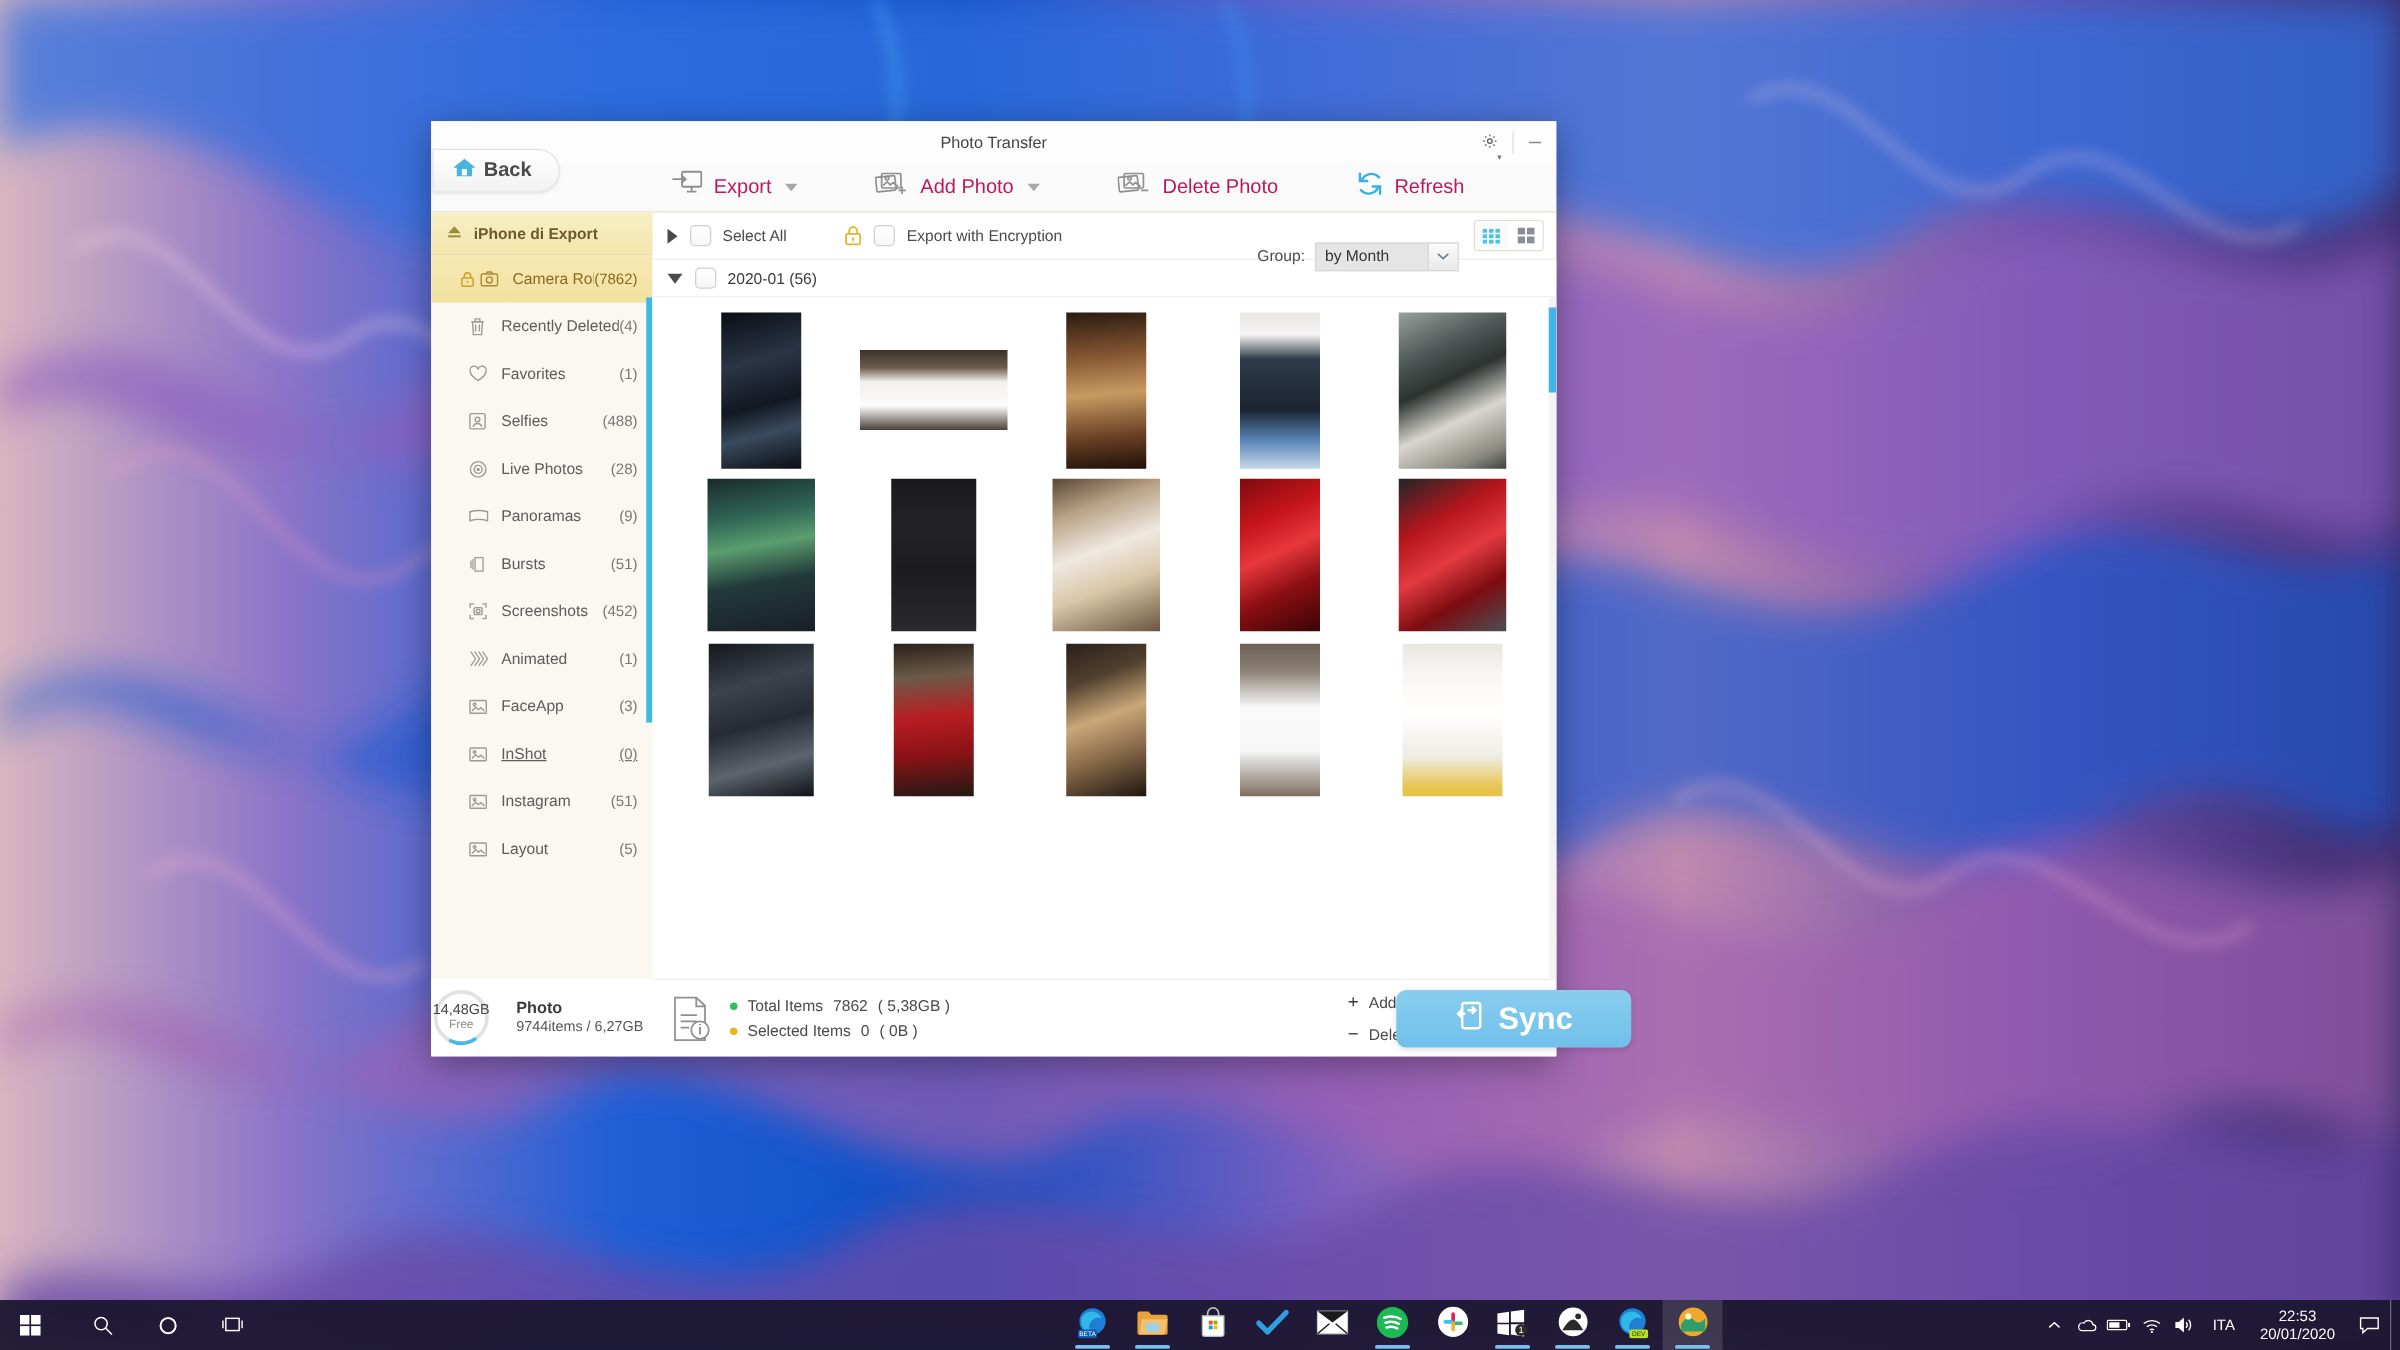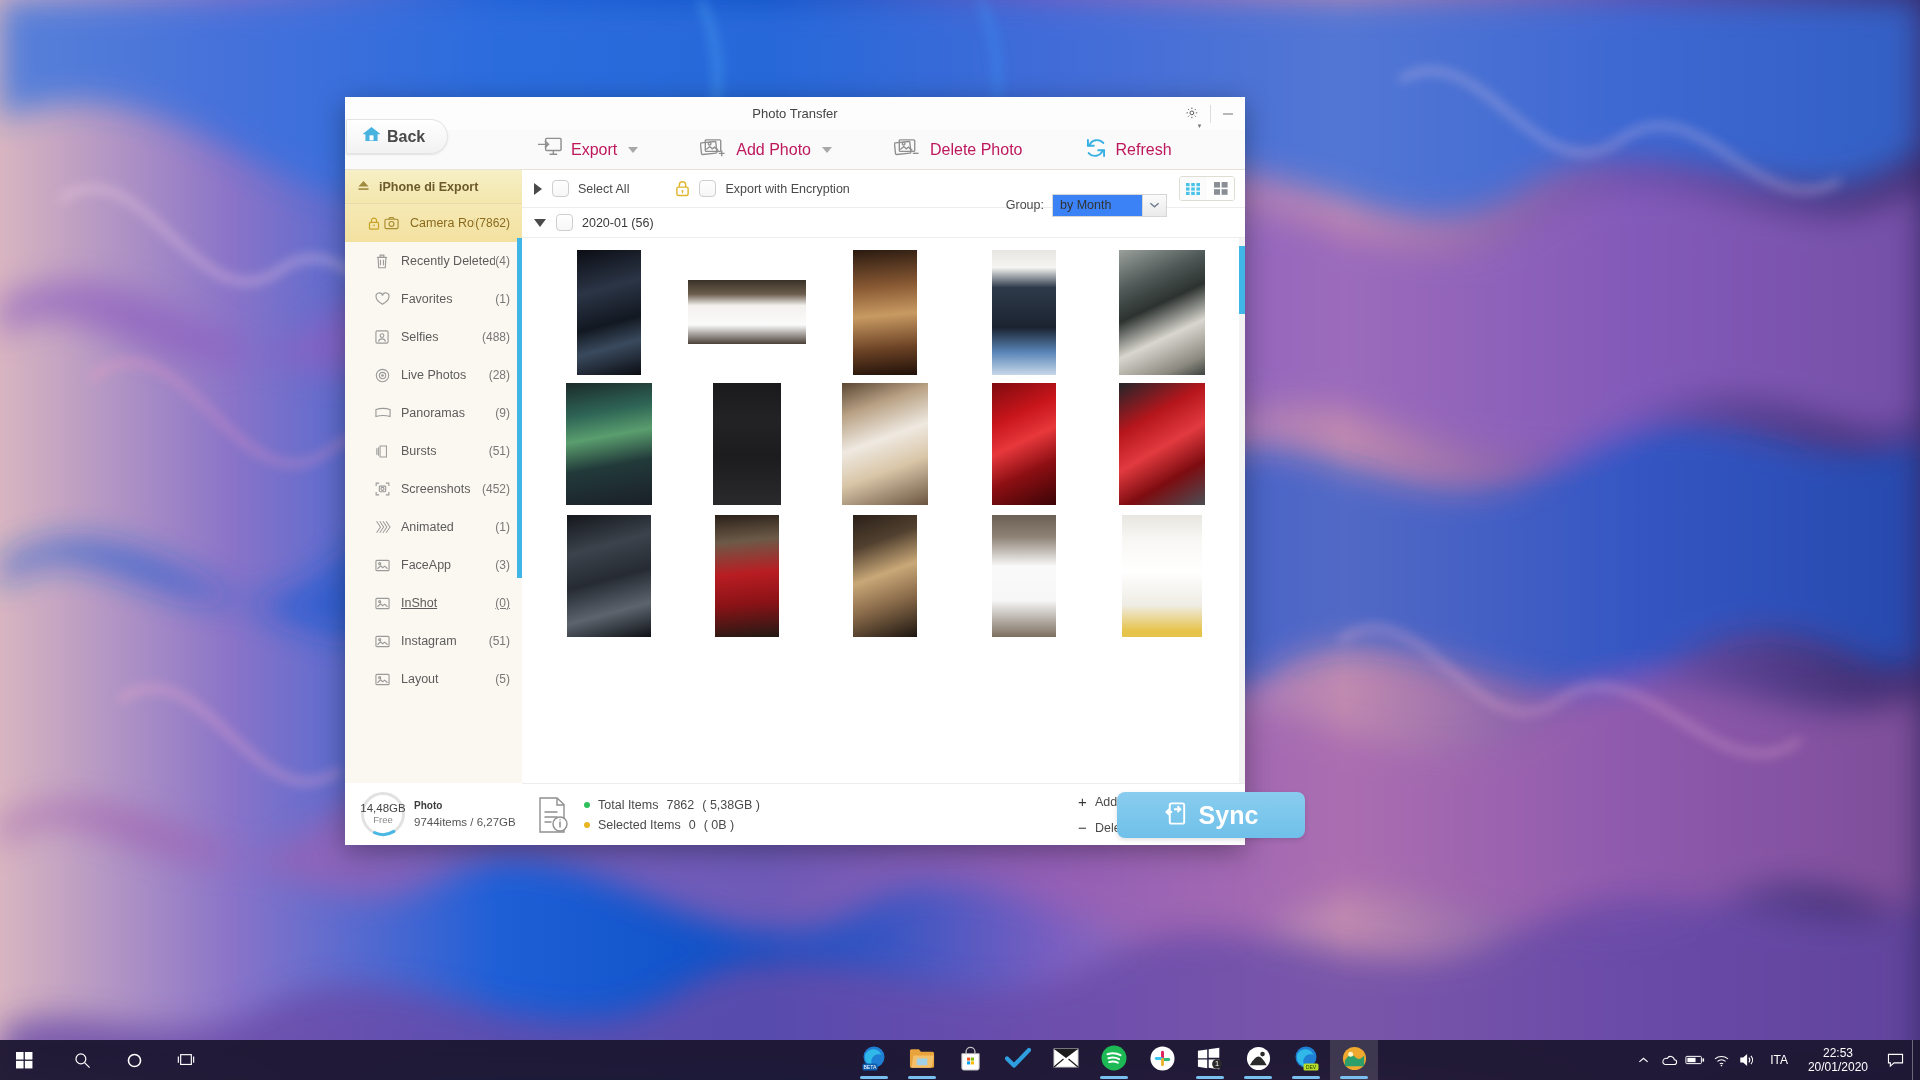--- a/index.html
+++ b/index.html
@@ -124,32 +124,32 @@
   .sb-count.link { text-decoration: underline; }
 
   .sb-scroll {
     position: absolute; right: 0px; top: 34px; width: 5px; height: 340px;
     background: #3fb5e8;
   }
 
   
   .storage {
     height: 62px; border-top: 1px solid #eceades;
-    display: flex; align-items: center; gap: 7px; padding-left: 14px;
+    display: flex; align-items: center; gap: 20px; 
     background: #fff;
   }
   .ring { position: relative; width: 48px; height: 48px; }
   .ring-text {
     position: absolute; inset: 0; display: flex; flex-direction: column;
     align-items: center; justify-content: center; line-height: 11px;
   }
   .ring-val { font-size: 11.5px; color: #444; }
   .ring-sub { font-size: 9.5px; color: #8a8a8a; }
   .storage-info { line-height: 16px; }
-  .st-title { font-size: 10px; font-weight: bold; color: #3c3c3c; }
+  .st-title { font-size: 13px; font-weight: bold; color: #3c3c3c; }
   .st-sub { font-size: 11.5px; color: #555; }
 
   
   .content { flex: 1; display: flex; flex-direction: column; min-width: 0; background: #fff; }
   .c-toolbar {
     height: 38px; display: flex; align-items: center; padding: 0 12px;
     border-bottom: 1px solid #ededed; gap: 0; position: relative;
   }
   .tri-right {
     width: 0; height: 0; border-top: 6px solid transparent; border-bottom: 6px solid transparent;
@@ -157,21 +157,21 @@
   }
   .cbox {
     width: 17px; height: 17px; border: 1px solid #cfcfcf; border-radius: 4px;
     background: linear-gradient(#ffffff,#f6f6f6);
   }
   .c-lbl { font-size: 12.5px; color: #4a4a4a; margin-left: 9px; }
   .lock-gold { margin-left: 46px; display: flex; align-items: center; }
   .group-wrap { position: absolute; right: 78px; display: flex; align-items: center; gap: 8px; margin-top: 33px; }
   .group-lbl { font-size: 12.5px; color: #4a4a4a; }
   .select-box {
-    width: 115px; height: 23px; border: 1px solid #d6d6d6; background: #3b82f6;
+    width: 115px; height: 23px; border: 1px solid #d6d6d6; background: #e5e5e5;
     display: flex; align-items: center; padding-left: 7px; font-size: 12.5px; color: #333;
     position: relative;
   }
   .select-arrow {
     position: absolute; right: 0; top: 0; width: 24px; height: 21px;
     background: linear-gradient(#fbfbfb,#eaeaea); border-left: 1px solid #d6d6d6;
     display: flex; align-items: center; justify-content: center;
   }
   .view-toggle {
     position: absolute; right: 10px; display: flex;

